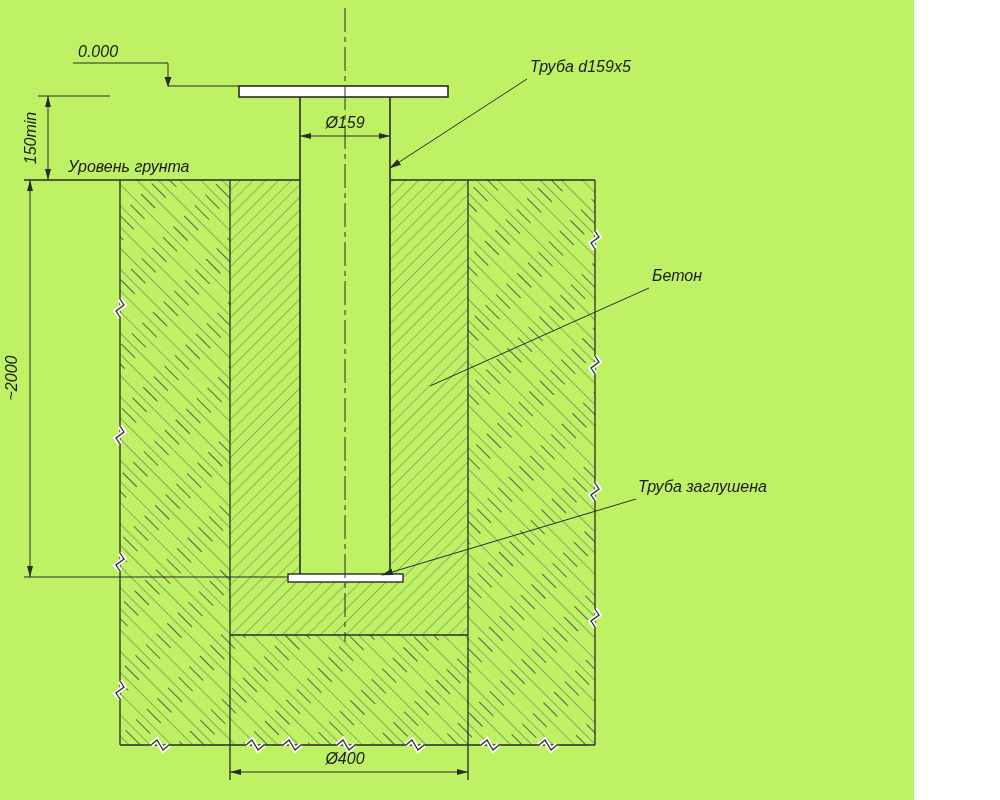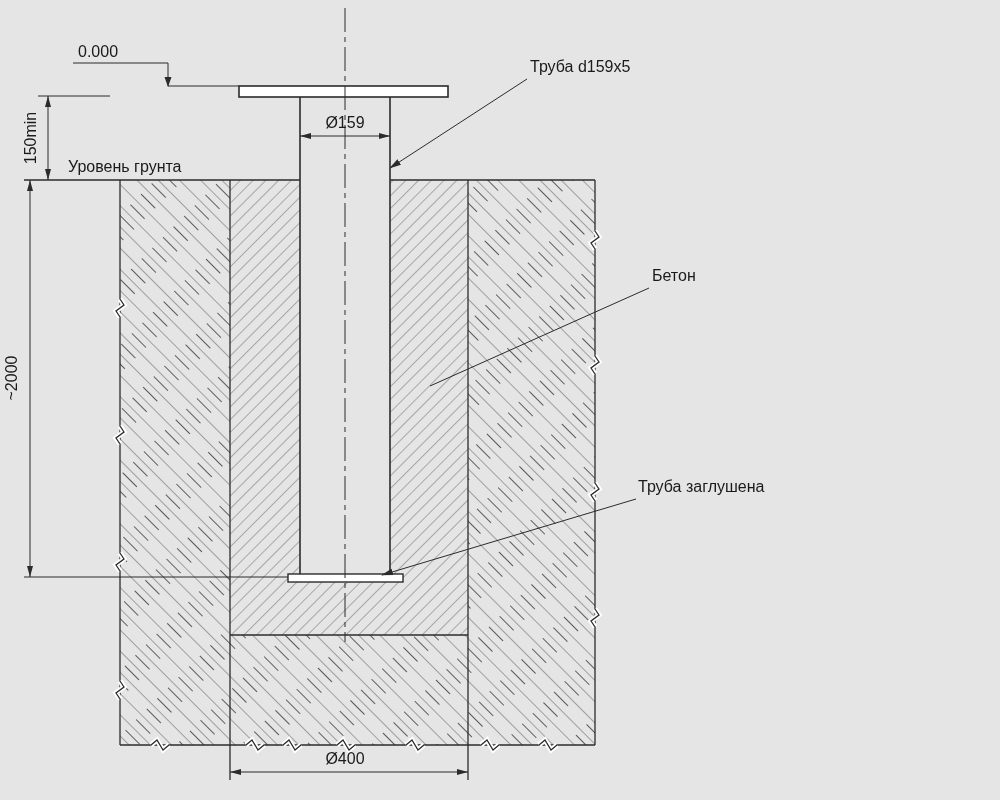--- a/index.html
+++ b/index.html
@@ -2,25 +2,26 @@
 <html><head>
 <meta charset="utf-8">
 <style>
   html, body {
     margin: 0;
     padding: 0;
     background: #ffffff;
   }
   .sheet {
     position: relative;
-    width: 1000px;
+    width: 914px;
     height: 800px;
-    background: #e5e5e5;
+    background: #bef264;
     font-family: "Liberation Sans", sans-serif;
     overflow: hidden;
+    font-style: italic;
   }
   svg { display: block; }
   text {
     font-family: "Liberation Sans", sans-serif;
     fill: #1a1a1a;
   }
   .lbl   { font-size: 16px; }
   .dim   { font-size: 16px; }
 </style>
 </head>

